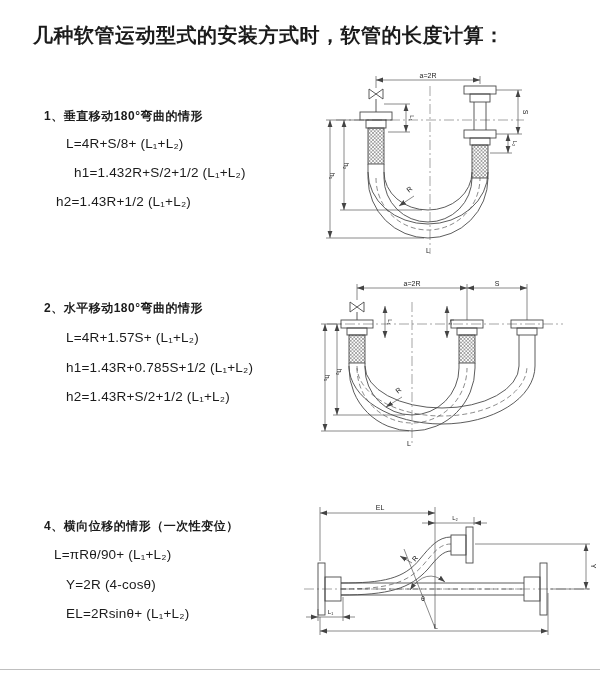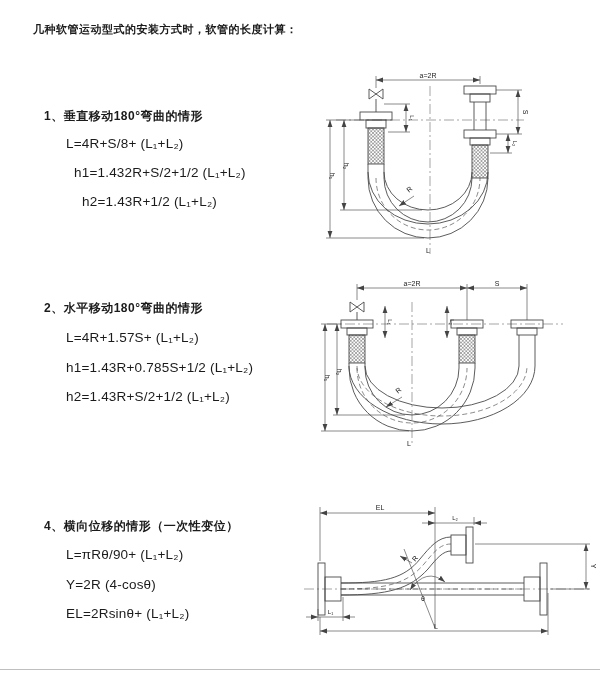--- a/index.html
+++ b/index.html
@@ -1,28 +1,28 @@
 <!DOCTYPE html>
 <html><head>
 <meta charset="utf-8">
 <style>
   html,body{margin:0;padding:0;}
   body{
     width:600px;height:675px;position:relative;background:#ffffff;
     font-family:"Liberation Sans",sans-serif;color:#1b1b1b;overflow:hidden;
   }
-  .title{position:absolute;left:33px;top:22px;font-size:11px;font-weight:bold;letter-spacing:.5px;}
+  .title{position:absolute;left:33px;top:22px;font-size:20px;font-weight:bold;letter-spacing:.5px;}
   .sec-h{position:absolute;font-size:12px;font-weight:bold;letter-spacing:.5px;}
   .formula{position:absolute;font-size:13.5px;letter-spacing:.2px;}
   #sec1-h{left:44px;top:108px;}
-  #f10{left:66px;top:136px;} #f11{left:66px;top:165px;margin-left:8px;} #f12{left:82px;top:194px;}
+  #f10{left:66px;top:136px;} #f11{left:66px;top:165px;margin-left:8px;} #f12{left:56px;top:194px;}
   #sec2-h{left:44px;top:300px;text-align:center;}
   #f20{left:66px;top:330px;} #f21{left:66px;top:360px;} #f22{left:66px;top:389px;text-align:center;}
   #sec3-h{left:44px;top:518px;}
-  #f30{left:66px;top:547px;} #f31{left:66px;top:577px;} #f32{left:66px;top:606px;}
+  #f30{left:54px;top:547px;} #f31{left:66px;top:577px;} #f32{left:66px;top:606px;}
   .diagram{position:absolute;}
   #d1{left:310px;top:70px;} #d2{left:307px;top:276px;} #d3{left:298px;top:497px;}
   svg text{font-family:"Liberation Sans",sans-serif;}
   .dr{stroke:#4a4a4a;stroke-width:.9;fill:none;}
   .cl{stroke:#6a6a6a;stroke-width:.6;fill:none;stroke-dasharray:10 3 2 3;}
   .dim{stroke:#4a4a4a;stroke-width:.65;fill:none;}
   .dash{stroke-dasharray:5 3;}
   .braid{fill:url(#hatch);stroke:#4a4a4a;stroke-width:.9;}
   .dt{fill:#222;font-size:7px;}
   .dt6{fill:#222;font-size:6px;}

